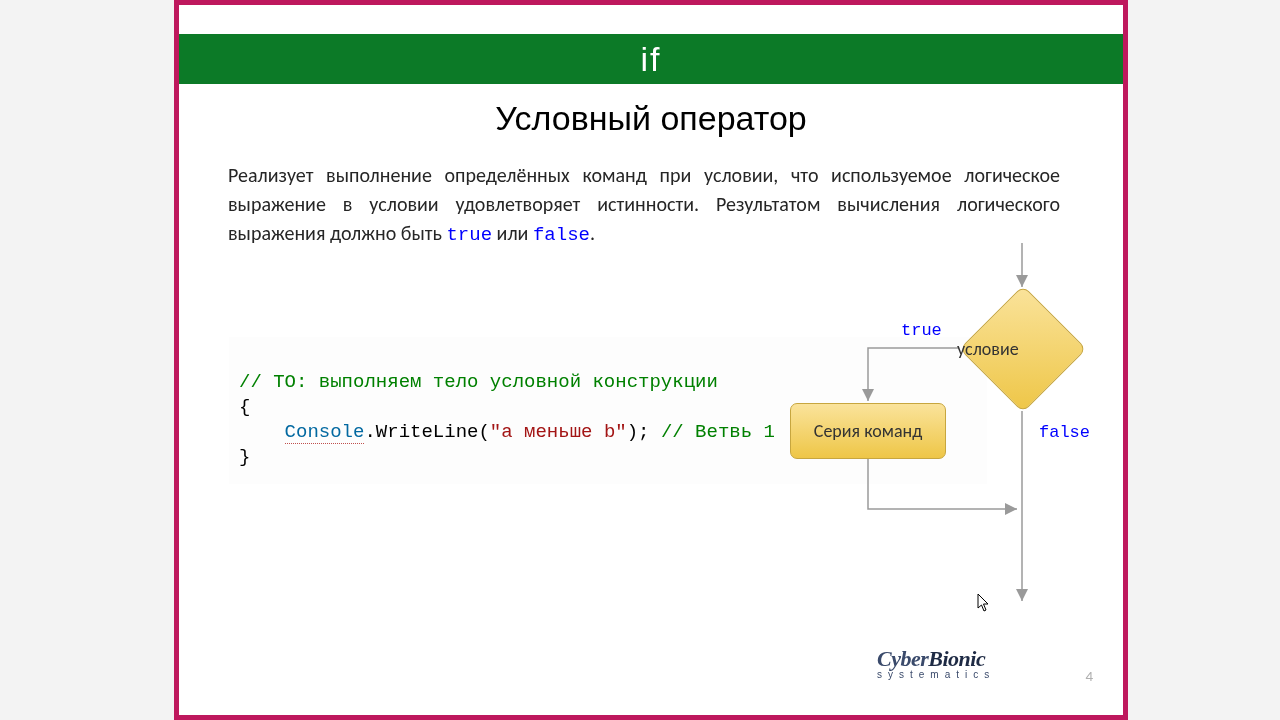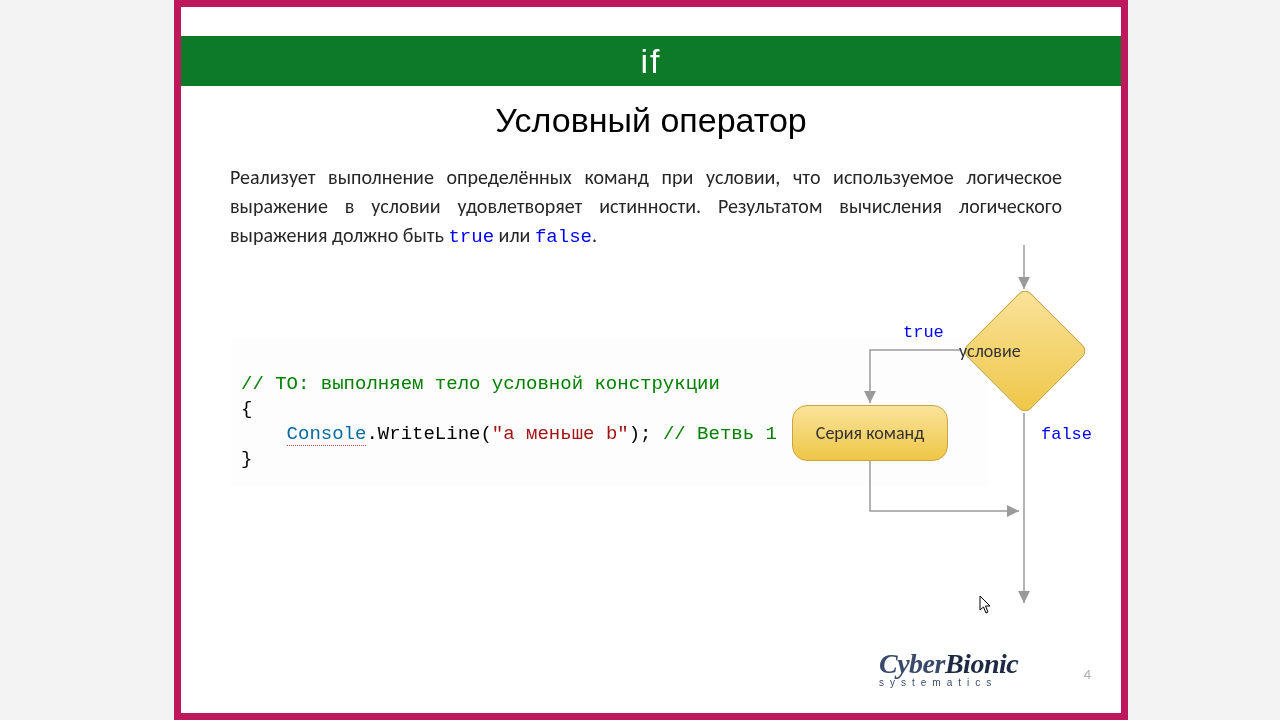--- a/index.html
+++ b/index.html
@@ -11,21 +11,21 @@
     overflow: hidden;
     position: relative;
   }
   .slide-wrap {
     position: absolute;
     left: 174px;
     top: 0px;
     width: 954px;
     height: 720px;
     background: #ffffff;
-    border: 7px solid #be185d;
+    border: 5px solid #be185d;
   }
   .header-bar {
     position: absolute;
     left: 0;
     top: 29px;
     width: 100%;
     height: 50px;
     background: #0c7a27;
     display: flex;
     align-items: center;
@@ -103,21 +103,21 @@
     font-size: 18px;
   }
   .box-commands {
     position: absolute;
     left: 611px;
     top: 398px;
     width: 156px;
     height: 56px;
     background: linear-gradient(180deg, #fae39b 0%, #eec647 100%);
     border: 1px solid #c7a63f;
-    border-radius: 15px;
+    border-radius: 7px;
     display: flex;
     align-items: center;
     justify-content: center;
     color: #333333;
     font-size: 18px;
   }
   .lbl-true {
     position: absolute;
     left: 722px;
     top: 316px;
@@ -134,21 +134,21 @@
     font-size: 17px;
   }
   .logo {
     position: absolute;
     left: 698px;
     top: 643px;
     width: 180px;
     text-align: left;
     line-height: 1;
   }
-  .logo .l1 { font-size: 28px; font-weight: 700; color: #3a4a6b; font-style: italic; font-family: Georgia, "Times New Roman", serif; letter-spacing: -0.5px; }
+  .logo .l1 { font-size: 22px; font-weight: 700; color: #3a4a6b; font-style: italic; font-family: Georgia, "Times New Roman", serif; letter-spacing: -0.5px; }
   .logo .l1 .dark { color: #1e2a44; }
   .logo .l2 { font-size: 10px; color: #3a4a6b; letter-spacing: 6px; font-family: "Segoe UI", Arial, sans-serif; }
   .pagenum {
     position: absolute;
     right: 30px;
     bottom: 30px;
     color: #b0b0b0;
     font-size: 15px;
   }
   .cursor {

